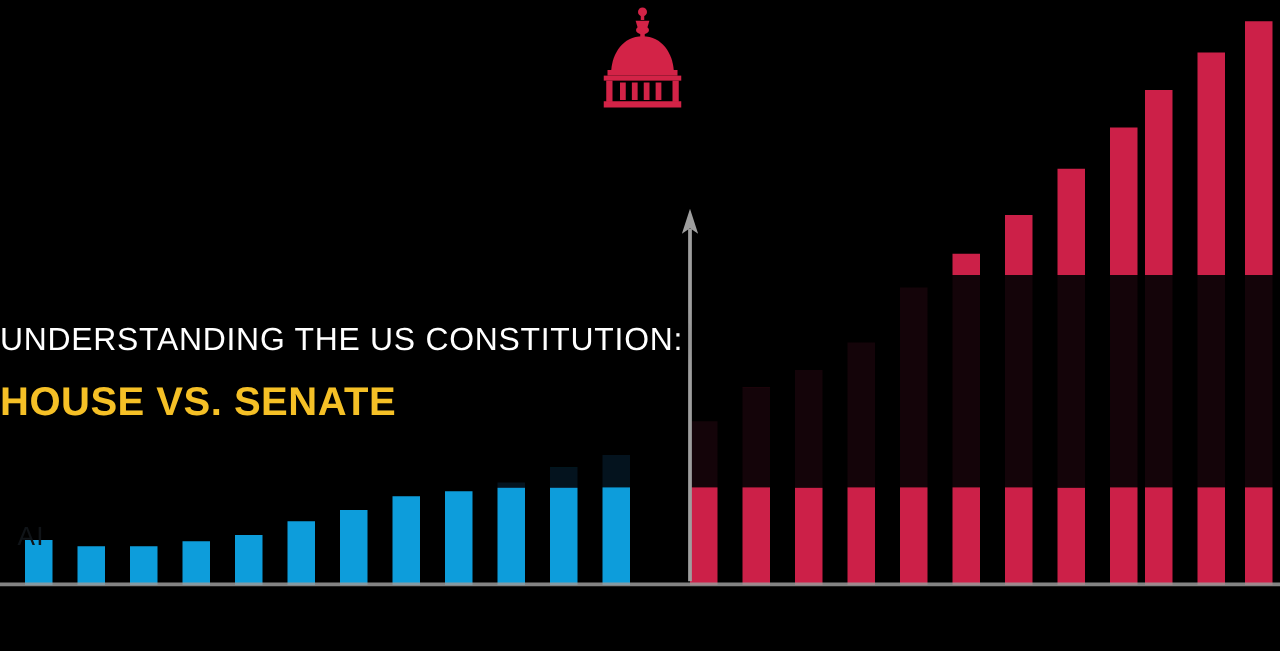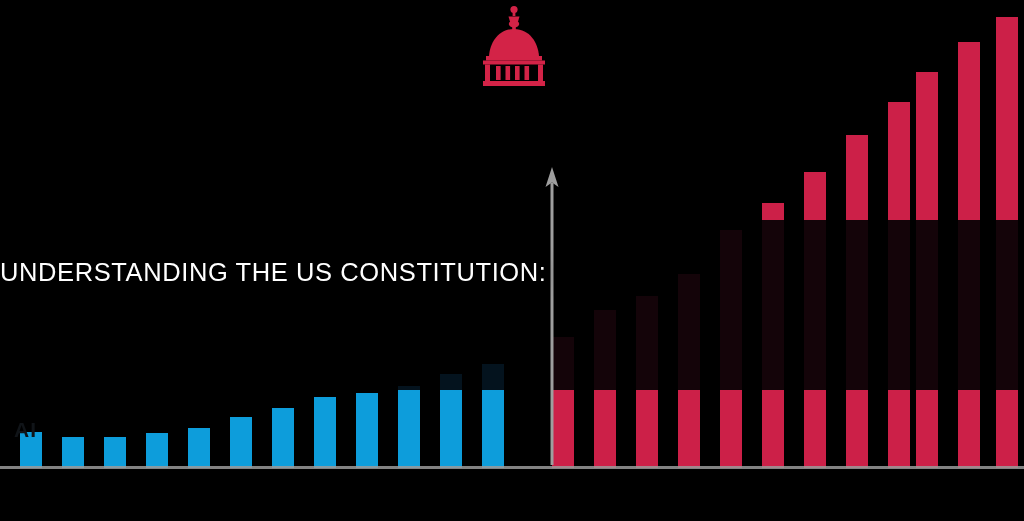--- a/index.html
+++ b/index.html
@@ -101,21 +101,21 @@
     margin: 18px 0 0 0;
     text-shadow: 0 0 10px rgba(0,0,0,.95), 0 0 22px rgba(0,0,0,.9);
   }
 
   
   #watermark {
     position: absolute;
     left: 14px;
     top: 418px;
     font-size: 21px;
-    font-weight: 700;
+    font-weight: 400;
     color: #101418;
     letter-spacing: 1px;
   }
 </style>
 </head>
 <body>
 
 <div id="stage">
 
   <div id="plot">
@@ -224,15 +224,16 @@
     <svg viewBox="0 0 24 305" width="24" height="305" aria-hidden="true">
       <line x1="12" y1="300" x2="12" y2="18" stroke="#9E9E9E" stroke-width="3"></line>
       <path d="M12 2 L18.5 22 L12 17.5 L5.5 22 Z" fill="#9E9E9E"></path>
     </svg>
   </div>
 
   <div id="watermark">AI</div>
 
   <div id="title-block">
     <div id="headline">UNDERSTANDING THE US CONSTITUTION:</div>
+    <div id="subhead">HOUSE VS. SENATE</div>
   </div>
 
 </div>
 
 </body></html>

